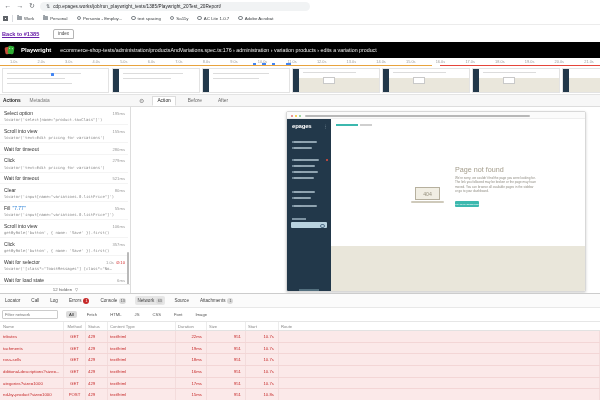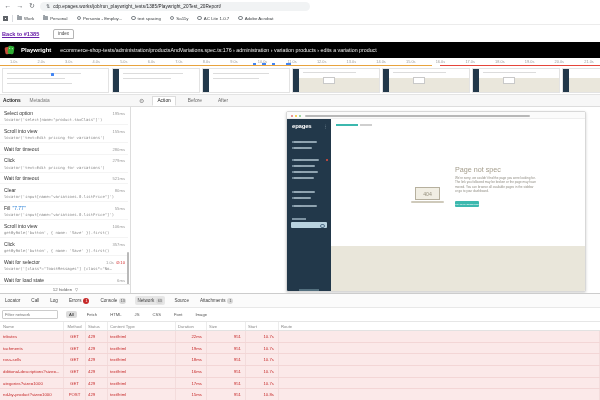--- a/index.html
+++ b/index.html
@@ -502,21 +502,21 @@
               <span class="mk-item-bar" style="width:16px"></span>
             </span>
           <span class="mk-reddot"></span>
           <span class="mk-srch-label"></span>
           <span class="mk-search"></span>
           <span class="mk-footer-bar"></span>
         </div>
         <div class="mk-content">
           <span class="mk-crumb-teal"></span>
           <span class="mk-crumb-grey"></span>
-          <div class="nf-heading">Page not spec</div>
+          <div class="nf-heading">Page not found</div>
           <div class="nf-body">We're sorry, we couldn't find the page you were looking for. The link you followed may be broken or the page may have moved. You can browse all available pages in the sidebar or go to your dashboard.</div>
           <div class="nf-btn">GO TO DASHBOARD</div>
           <div class="nf-404-box">404</div>
           <div class="nf-404-base"></div>
           <div class="mk-beige"></div>
         </div>
       </div>
     </div>
   </div>
 

